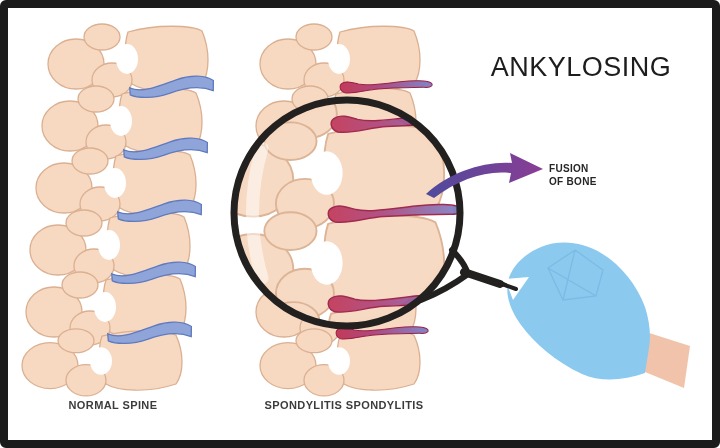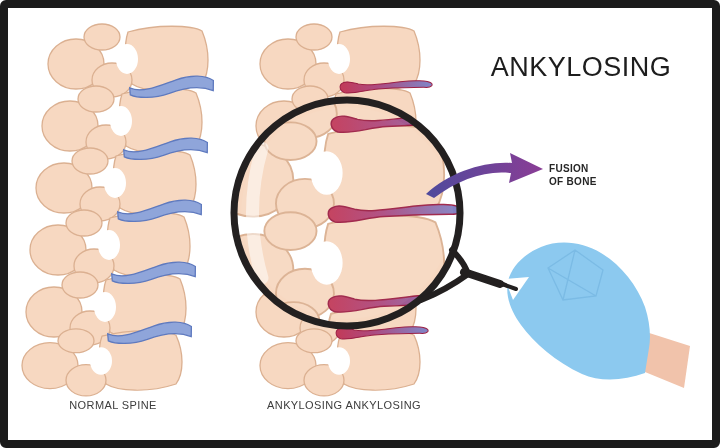--- a/index.html
+++ b/index.html
@@ -1,21 +1,21 @@
 <!DOCTYPE html>
 <html><head>
 <meta charset="utf-8">
 <style>
   html,body{margin:0;padding:0;background:#fff;}
   body{width:720px;height:448px;overflow:hidden;font-family:"Liberation Sans",sans-serif;position:relative;}
   .frame{position:absolute;inset:0;box-sizing:border-box;border:8px solid #1b1b1b;border-radius:6px;background:#ffffff;}
   svg.illo{position:absolute;left:0;top:0;width:720px;height:448px;}
   .title{position:absolute;left:452px;top:46px;width:258px;text-align:center;color:#1d1d1d;font-size:27px;font-weight:500;letter-spacing:.5px;line-height:42px;}
   .fusion{position:absolute;left:549px;top:162px;font-size:10px;font-weight:700;letter-spacing:.3px;color:#262626;line-height:13px;}
-  .cap{position:absolute;top:399px;font-size:11px;font-weight:400;letter-spacing:.4px;color:#3c3c3c;text-align:center;white-space:nowrap;}
+  .cap{position:absolute;top:399px;font-size:11px;font-weight:700;letter-spacing:.4px;color:#3c3c3c;text-align:center;white-space:nowrap;}
   .cap-left{left:33px;width:160px;}
   .cap-right{left:248px;width:192px;}
 </style>
 </head>
 <body>
 
 <div class="frame"></div>
 
 <svg class="illo" viewBox="0 0 720 448" aria-hidden="true">
   <defs>
@@ -121,13 +121,13 @@
 <div class="title">
   <div>ANKYLOSING</div>
 </div>
 
 <div class="fusion">
   <div>FUSION</div>
   <div>OF BONE</div>
 </div>
 
 <div class="cap cap-left">NORMAL SPINE</div>
-<div class="cap cap-right">ANKYLOSING ANKYLOSING</div>
+<div class="cap cap-right">SPONDYLITIS SPONDYLITIS</div>
 
 </body></html>

